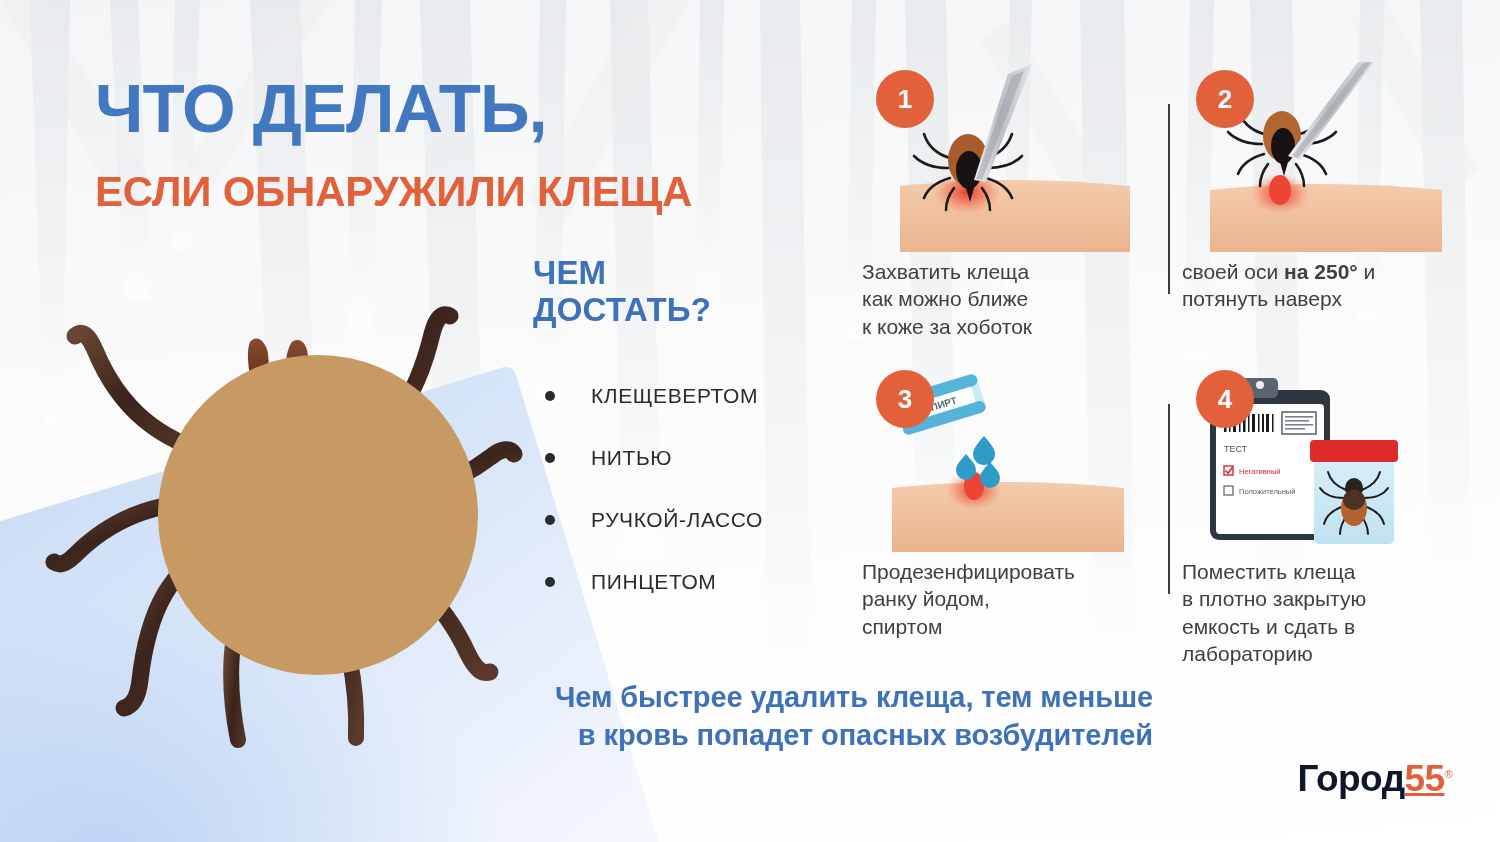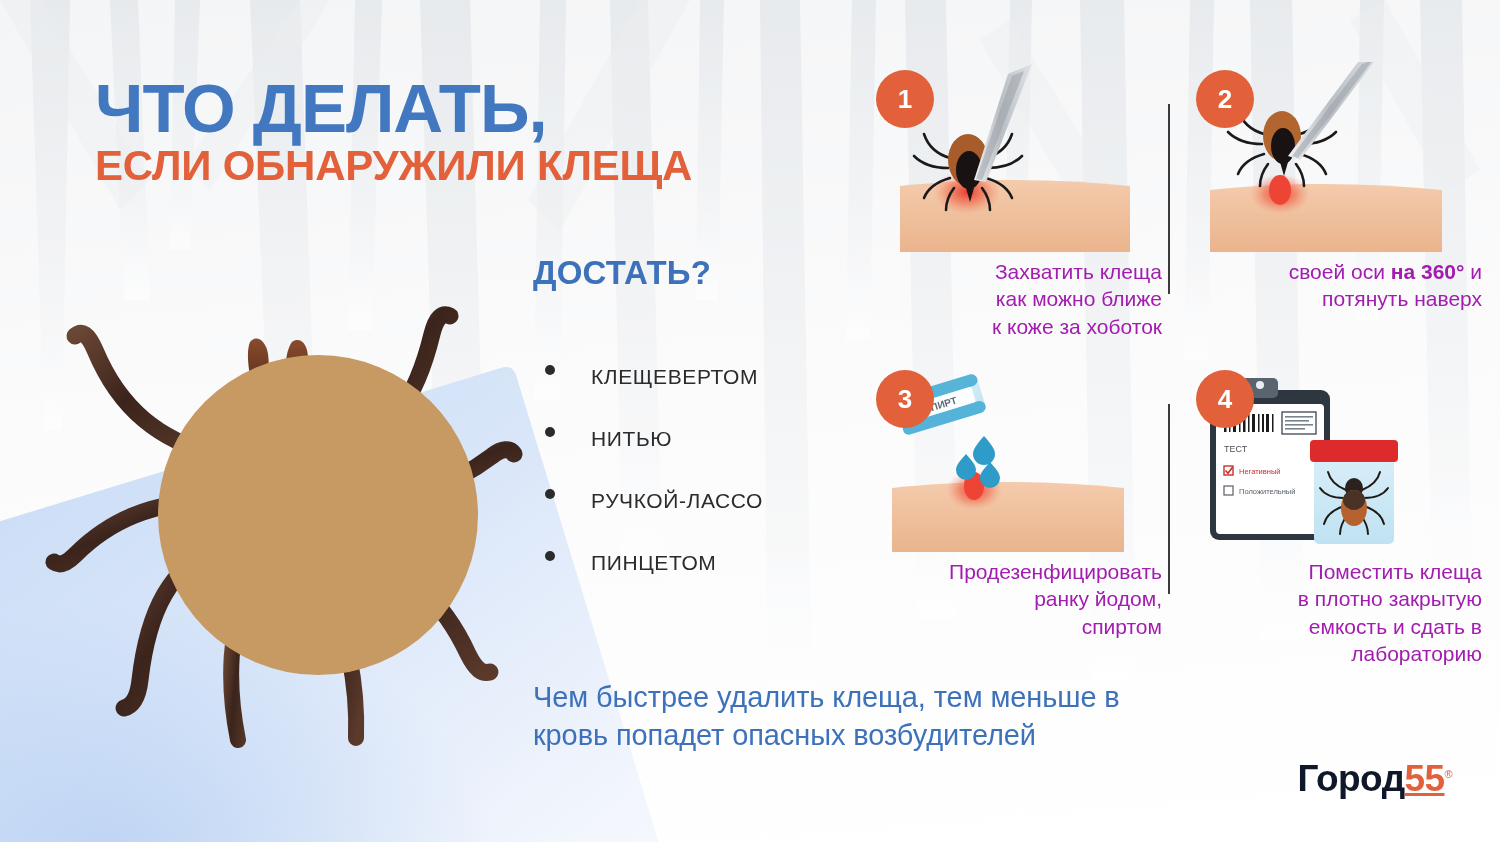--- a/index.html
+++ b/index.html
@@ -36,74 +36,74 @@
   }
 
   
   .headline { position: absolute; left: 95px; top: 76px; }
   .headline .l1 {
     font-size: 69px; font-weight: bold; letter-spacing: -1px;
     color: #4178c0; line-height: .95; white-space: nowrap;
   }
   .headline .l2 {
     font-size: 42px; font-weight: bold; letter-spacing: -.2px;
-    color: #e2603a; line-height: 1.05; margin-top: 2px; white-space: nowrap;
+    color: #e2603a; line-height: 1.05; margin-top: 28px; white-space: nowrap;
   }
 
   
   .tick-wrap { position: absolute; left: 40px; top: 250px; width: 500px; height: 500px; }
   .tick-disc {
     position: absolute; left: 118px; top: 105px;
     width: 320px; height: 320px; border-radius: 50%;
     background: #c79a63;
   }
 
   
   .ask {
     position: absolute; left: 533px; top: 255px;
     font-size: 33px; font-weight: bold; color: #3d72bb;
     line-height: 1.12; letter-spacing: .2px;
   }
   .tools { position: absolute; left: 545px; top: 365px; width: 330px; }
   .tool-item {
-    display: flex; 
+    display: flex; align-items: center;
     height: 62px; font-size: 21px; color: #2b2b2b; letter-spacing: .6px;
   }
   .tool-dot {
     width: 10px; height: 10px; border-radius: 50%;
     background: #2b2b2b; margin-right: 36px; flex: 0 0 auto;
   }
 
   
   .note {
     position: absolute; left: 533px; top: 678px; width: 620px;
-    font-size: 29px; font-weight: normal; color: #3d72bb;
-    line-height: 1.32; letter-spacing: -.1px;
+    font-size: 29px; font-weight: bold; color: #3d72bb;
+    line-height: 1.32; letter-spacing: -.1px; text-align: right;
   }
 
   
   .steps { position: absolute; left: 862px; top: 62px; width: 620px; height: 620px; }
   .step { position: absolute; width: 300px; }
   .step.s1 { left: 0;   top: 0; }
   .step.s2 { left: 320px; top: 0; }
   .step.s3 { left: 0;   top: 300px; }
   .step.s4 { left: 320px; top: 300px; }
 
   .badge {
     position: absolute; left: 14px; top: 8px;
     width: 58px; height: 58px; border-radius: 50%;
     background: #e2603a; color: #fff;
     font-size: 26px; font-weight: bold;
     display: flex; align-items: center; justify-content: center;
     z-index: 4;
   }
   .art { position: relative; width: 300px; height: 190px; }
   .cap {
-    margin-top: 6px; text-align: right;
-    font-size: 21px; color: #a21caf; line-height: 1.3;
+    margin-top: 6px; text-align: left;
+    font-size: 21px; color: #404040; line-height: 1.3;
   }
   .cap b { font-weight: bold; }
 
   .divider {
     position: absolute; width: 2px; background: #3b3b3b;
   }
   .divider.d1 { left: 306px; top: 42px;  height: 190px; }
   .divider.d2 { left: 306px; top: 342px; height: 190px; }
 
   
@@ -222,20 +222,21 @@
         <path d="M284 328 l8 -12"></path>
           <path d="M206 366 l8 -12"></path>
         <path d="M232 382 l8 -12"></path>
           <path d="M272 372 l8 -12"></path>
       </g>
       <ellipse cx="243" cy="250" rx="88" ry="76" fill="none" stroke="#55271a" stroke-width="2" opacity=".25"></ellipse>
     </svg>
   </div>
 
   <div class="ask">
+    <div>ЧЕМ</div>
     <div>ДОСТАТЬ?</div>
   </div>
 
   <div class="tools">
     <div class="tool-item">
       <span class="tool-dot"></span>
       <span>КЛЕЩЕВЕРТОМ</span>
     </div>
     <div class="tool-item">
       <span class="tool-dot"></span>
@@ -334,21 +335,21 @@
           <ellipse cx="101" cy="84" rx="12" ry="18" fill="#181212"></ellipse>
           <path d="M98 100 L106 100 L102 114 Z" fill="#181212"></path>
           <g>
             <path d="M176 0 L198 -8 L118 98 L106 94 Z" fill="url(#tweez1)"></path>
             <path d="M180 2 L191 -2 L116 96 L110 94 Z" fill="#9aa0a7" opacity=".55"></path>
           </g>
         </svg>
       </div>
       <div class="cap">
         <div>
-          <span>своей оси </span><b>на 360°</b><span> и</span>
+          <span>своей оси </span><b>на 250°</b><span> и</span>
         </div>
         <div>потянуть наверх</div>
       </div>
     </div>
 
     <div class="step s3">
       <div class="badge">3</div>
       <div class="art">
         <svg viewBox="0 0 300 190" width="300" height="190">
           <defs>

